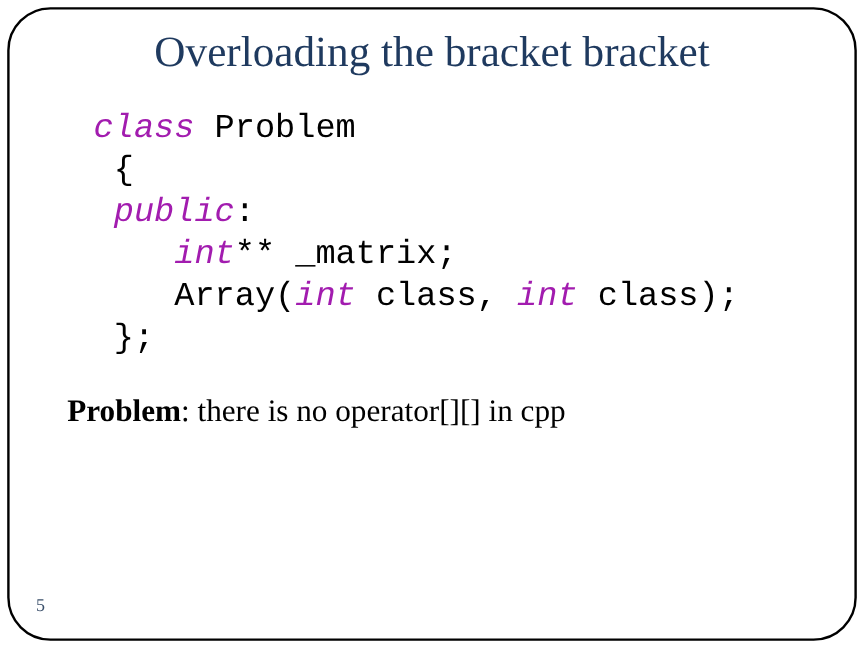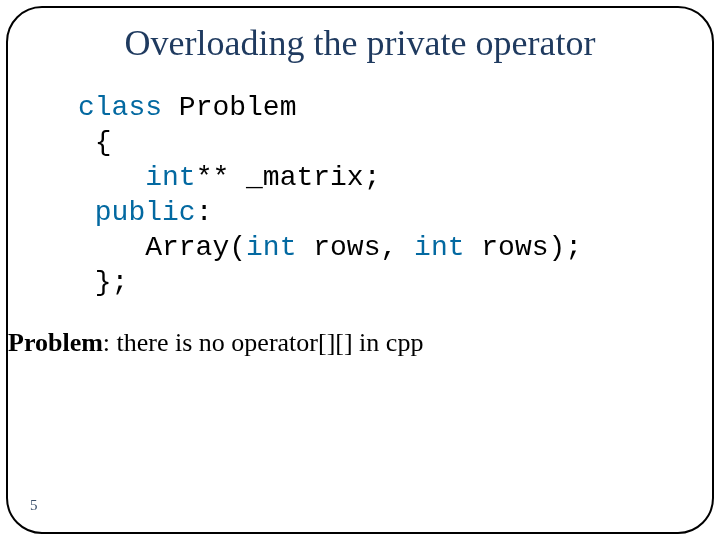--- a/index.html
+++ b/index.html
@@ -33,53 +33,55 @@
       font-family: Georgia, 'Times New Roman', serif;
     }
     .code {
       font-family: Consolas, 'Courier New', monospace;
       font-size: 28px;
       line-height: 1.25;
       margin-left: 70px;
       color: #000;
     }
     .code .kw {
-      color: #0369a1;
+      color: #a21caf;
+      font-style: italic;
     }
     .code .line {
       white-space: pre;
     }
     .note {
       font-family: 'Times New Roman', Georgia, serif;
       font-size: 26px;
+      margin-left: 48px;
       margin-top: 28px;
     }
     .note .bold {
       font-weight: bold;
     }
     .pagenum {
       position: absolute;
       left: 22px;
       bottom: 18px;
       font-size: 15px;
       color: #3a4f6a;
       font-family: Georgia, serif;
     }
   </style>
 </head>
 <body>
 
 <div class="slide">
-  <div class="title">Overloading the private operator</div>
+  <div class="title">Overloading the bracket bracket</div>
 
   <div class="code">
     <div class="line"><span class="kw">class </span><span>Problem</span></div>
     <div class="line"> {</div>
+    <div class="line"><span class="kw"> public</span><span>:</span></div>
     <div class="line"><span class="kw">    int</span><span>** _matrix;</span></div>
-    <div class="line"><span class="kw"> public</span><span>:</span></div>
-    <div class="line"><span>    Array(</span><span class="kw">int </span><span>rows, </span><span class="kw">int </span><span>rows);</span></div>
+    <div class="line"><span>    Array(</span><span class="kw">int </span><span>class, </span><span class="kw">int </span><span>class);</span></div>
     <div class="line"> };</div>
   </div>
 
   <div class="note"><span class="bold">Problem</span><span>: there is no operator[][] in cpp</span></div>
 
   <div class="pagenum">5</div>
 </div>
 
 </body></html>

